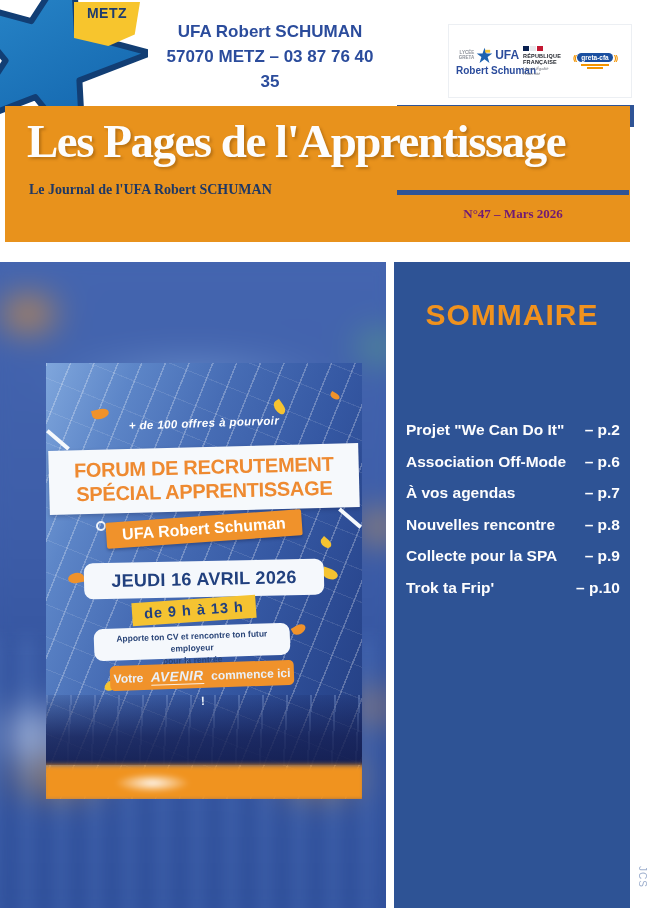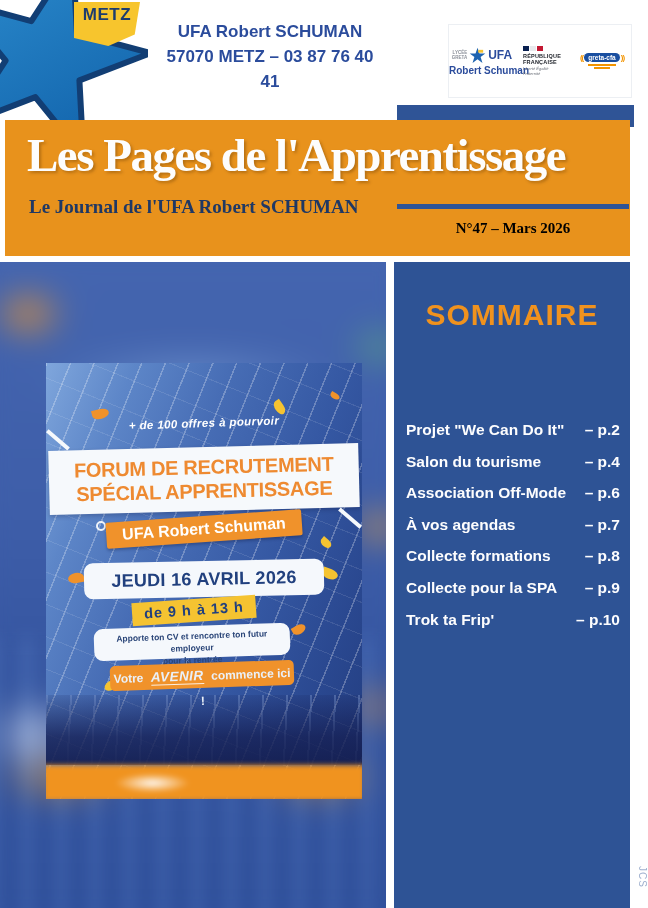--- a/index.html
+++ b/index.html
@@ -5,25 +5,25 @@
   * { margin:0; padding:0; box-sizing:border-box; }
   html,body { background:#ffffff; }
   body { width:648px; height:908px; font-family:"Liberation Sans", sans-serif; position:relative; }
   .page { position:absolute; inset:0; width:648px; height:908px; background:#ffffff; overflow:hidden; }
 
   
   .header { position:absolute; left:0; top:0; width:648px; height:122px; background:#fff; overflow:hidden; }
   .metz-star { position:absolute; left:-52px; top:-50px; width:200px; height:200px; }
   .metz-tag { position:absolute; left:74px; top:2px; width:66px; height:44px; background:#F7C52D;
               clip-path:polygon(0 0,100% 0,92% 74%,52% 100%,0 82%); z-index:3; }
-  .metz-tag span { display:block; text-align:center; margin-top:3px; font-size:17px; font-weight:800; color:#1E3C6E; letter-spacing:.5px; }
+  .metz-tag span { display:block; text-align:center; margin-top:3px; font-size:14px; font-weight:800; color:#1E3C6E; letter-spacing:.5px; }
   .address { position:absolute; left:158px; top:19px; width:224px; text-align:center;
              color:#2B4C9C; font-weight:700; font-size:17px; line-height:25px; }
   .logobox { position:absolute; left:448px; top:24px; width:184px; height:74px; background:#fff;
-             border:1px solid #ECEFF3; display:flex; align-items:center; justify-content:space-between; padding:0 0; }
+             border:1px solid #ECEFF3; display:flex; align-items:center; justify-content:space-between; padding:0 7px; }
   .logo-ufa { width:66px; text-align:center; }
   .logo-ufa .row1 { display:flex; align-items:center; justify-content:center; gap:2px; }
   .lycee { font-size:4.5px; color:#8A8F98; font-weight:700; line-height:5px; text-align:right; }
   .ufa-star { width:17px; height:17px; }
   .ufa-txt { font-size:12px; font-weight:800; color:#2B4C9C; }
   .ufa-sub { font-size:10px; font-weight:800; color:#2B4C9C; margin-top:1px; white-space:nowrap; }
   .logo-rf { width:42px; text-align:left; }
   .rf-flag { display:flex; gap:1px; margin-bottom:2px; }
   .rf-flag i { display:block; width:6px; height:5px; }
   .rf-name { font-size:5.5px; font-weight:800; color:#20242B; line-height:6px; letter-spacing:.2px; }
@@ -31,29 +31,29 @@
   .logo-greta { width:58px; text-align:center; }
   .greta-row { display:flex; align-items:center; justify-content:center; gap:1px; }
   .paren { color:#F29400; font-size:8px; font-weight:800; letter-spacing:-1px; }
   .greta-pill { background:#1A4FA0; color:#fff; font-size:6.5px; font-weight:700; padding:1px 4px; border-radius:5px; }
   .greta-sub { margin-top:2px; }
   .greta-sub i { display:block; height:2px; background:#F29400; margin:1px auto; }
   .greta-sub .b1 { width:28px; } .greta-sub .b2 { width:16px; }
 
   
   .banner-accent { position:absolute; left:397px; top:105px; width:237px; height:22px; background:#2F5496; }
-  .banner { position:absolute; left:5px; top:120px; width:625px; height:136px; background:#E8921C; }
+  .banner { position:absolute; left:5px; top:106px; width:625px; height:136px; background:#E8921C; }
   .banner-title { position:absolute; left:22px; top:8px; width:596px; color:#FDFDFD; font-family:"Liberation Serif", serif;
                   font-weight:700; font-size:47px; letter-spacing:-1.5px; white-space:nowrap;
                   text-shadow:2px 2px 3px rgba(90,50,0,.35); }
   .banner-sub { position:absolute; left:24px; top:76px; color:#1F3864; font-family:"Liberation Serif", serif;
-                font-weight:700; font-size:19px; }
+                font-weight:700; font-size:14px; }
   .banner-line { position:absolute; left:392px; top:84px; width:232px; height:5px; background:#2F5496; }
-  .banner-issue { position:absolute; left:392px; top:100px; width:232px; text-align:center; color:#000000;
-                  font-family:"Liberation Serif", serif; font-weight:700; font-size:15px; }
+  .banner-issue { position:absolute; left:392px; top:100px; width:232px; text-align:center; color:#701a75;
+                  font-family:"Liberation Serif", serif; font-weight:700; font-size:13px; }
 
   
   .poster-panel { position:absolute; left:0; top:262px; width:386px; height:646px; overflow:hidden; background:#3D5EA9; }
   .poster-blur { position:absolute; inset:-25px; filter:blur(16px);
     background:
       radial-gradient(55px 38px at 53px 77px,  rgba(240,150,40,.95), transparent 70%),
       radial-gradient(50px 35px at 405px 110px, rgba(95,170,125,.75), transparent 70%),
       radial-gradient(220px 45px at 215px 140px, rgba(150,190,235,.45), transparent 70%),
       radial-gradient(45px 32px at 405px 290px, rgba(240,165,60,.8), transparent 70%),
       radial-gradient(50px 36px at 400px 470px, rgba(240,150,50,.8), transparent 70%),
@@ -131,21 +131,21 @@
       </defs>
       <g transform="rotate(15 50 50)">
         <polygon points="50,2 61.8,38.2 100,38.2 69.1,60.6 80.9,96.8 50,74.4 19.1,96.8 30.9,60.6 0,38.2 38.2,38.2" fill="url(#stg)" stroke="#123E74" stroke-width="3" stroke-linejoin="round"></polygon>
       </g>
     </svg>
     <div class="metz-tag">
       <span>METZ</span>
     </div>
     <div class="address">
       <div>UFA Robert SCHUMAN</div>
-      <div>57070 METZ – 03 87 76 40 41</div>
+      <div>57070 METZ – 03 87 76 40 35</div>
     </div>
 
     <div class="logobox">
       <div class="logo-ufa">
         <div class="row1">
           <div class="lycee">
             <div>LYCÉE</div>
             <div>GRETA</div>
           </div>
           <svg class="ufa-star" viewBox="0 0 24 24">
@@ -230,33 +230,29 @@
   </div>
 
   <div class="sommaire-panel">
     <div class="sommaire-title">SOMMAIRE</div>
     <div class="toc">
       <div class="toc-row">
         <span>Projet "We Can Do It"</span>
         <span class="pg">– p.2</span>
       </div>
       <div class="toc-row">
-        <span>Salon du tourisme</span>
-        <span class="pg">– p.4</span>
-      </div>
-      <div class="toc-row">
         <span>Association Off-Mode</span>
         <span class="pg">– p.6</span>
       </div>
       <div class="toc-row">
         <span>À vos agendas</span>
         <span class="pg">– p.7</span>
       </div>
       <div class="toc-row">
-        <span>Collecte formations</span>
+        <span>Nouvelles rencontre</span>
         <span class="pg">– p.8</span>
       </div>
       <div class="toc-row">
         <span>Collecte pour la SPA</span>
         <span class="pg">– p.9</span>
       </div>
       <div class="toc-row">
         <span>Trok ta Frip'</span>
         <span class="pg">– p.10</span>
       </div>

